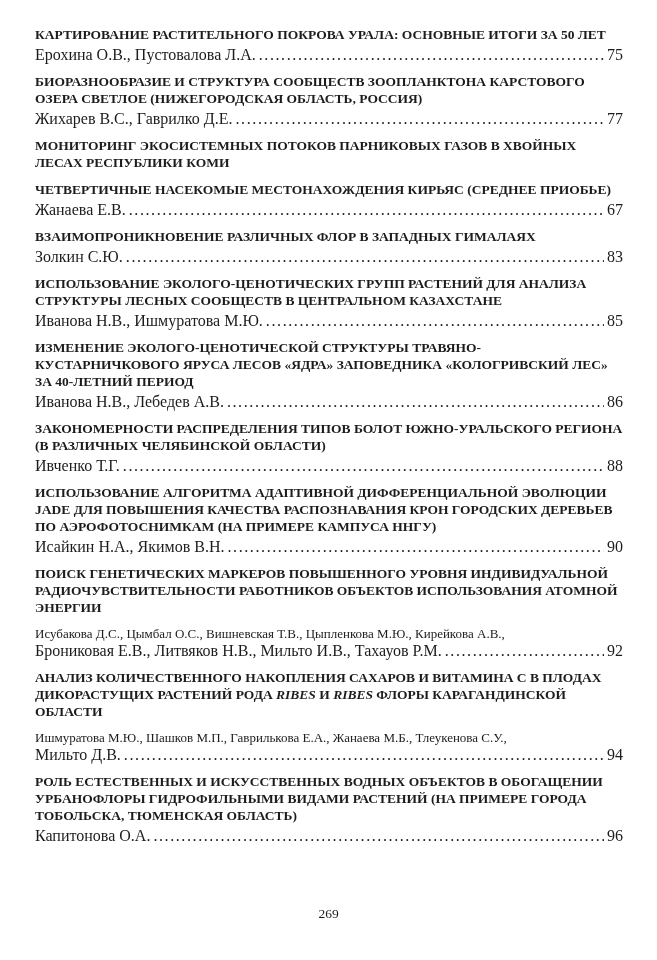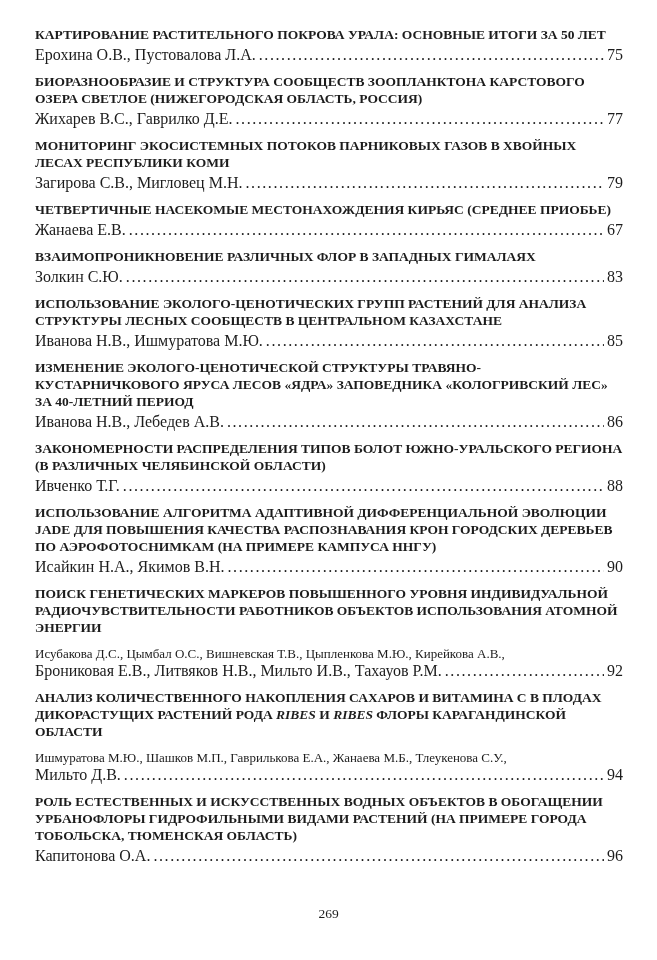--- a/index.html
+++ b/index.html
@@ -86,25 +86,20 @@
       <div class="entry-title">БИОРАЗНООБРАЗИЕ И СТРУКТУРА СООБЩЕСТВ ЗООПЛАНКТОНА КАРСТОВОГО ОЗЕРА СВЕТЛОЕ (НИЖЕГОРОДСКАЯ ОБЛАСТЬ, РОССИЯ)</div>
       <div class="meta-row">
         <span class="authors">Жихарев В.С., Гаврилко Д.Е.</span>
         <span class="dots"></span>
         <span class="page-num">77</span>
       </div>
     </section>
 
     <section class="entry">
       <div class="entry-title">МОНИТОРИНГ ЭКОСИСТЕМНЫХ ПОТОКОВ ПАРНИКОВЫХ ГАЗОВ В ХВОЙНЫХ ЛЕСАХ РЕСПУБЛИКИ КОМИ</div>
-      <div class="meta-row">
-        <span class="authors">Загирова С.В., Мигловец М.Н.</span>
-        <span class="dots"></span>
-        <span class="page-num">79</span>
-      </div>
     </section>
 
     <section class="entry">
       <div class="entry-title">ЧЕТВЕРТИЧНЫЕ НАСЕКОМЫЕ МЕСТОНАХОЖДЕНИЯ КИРЬЯС (СРЕДНЕЕ ПРИОБЬЕ)</div>
       <div class="meta-row">
         <span class="authors">Жанаева Е.В.</span>
         <span class="dots"></span>
         <span class="page-num">67</span>
       </div>
     </section>

